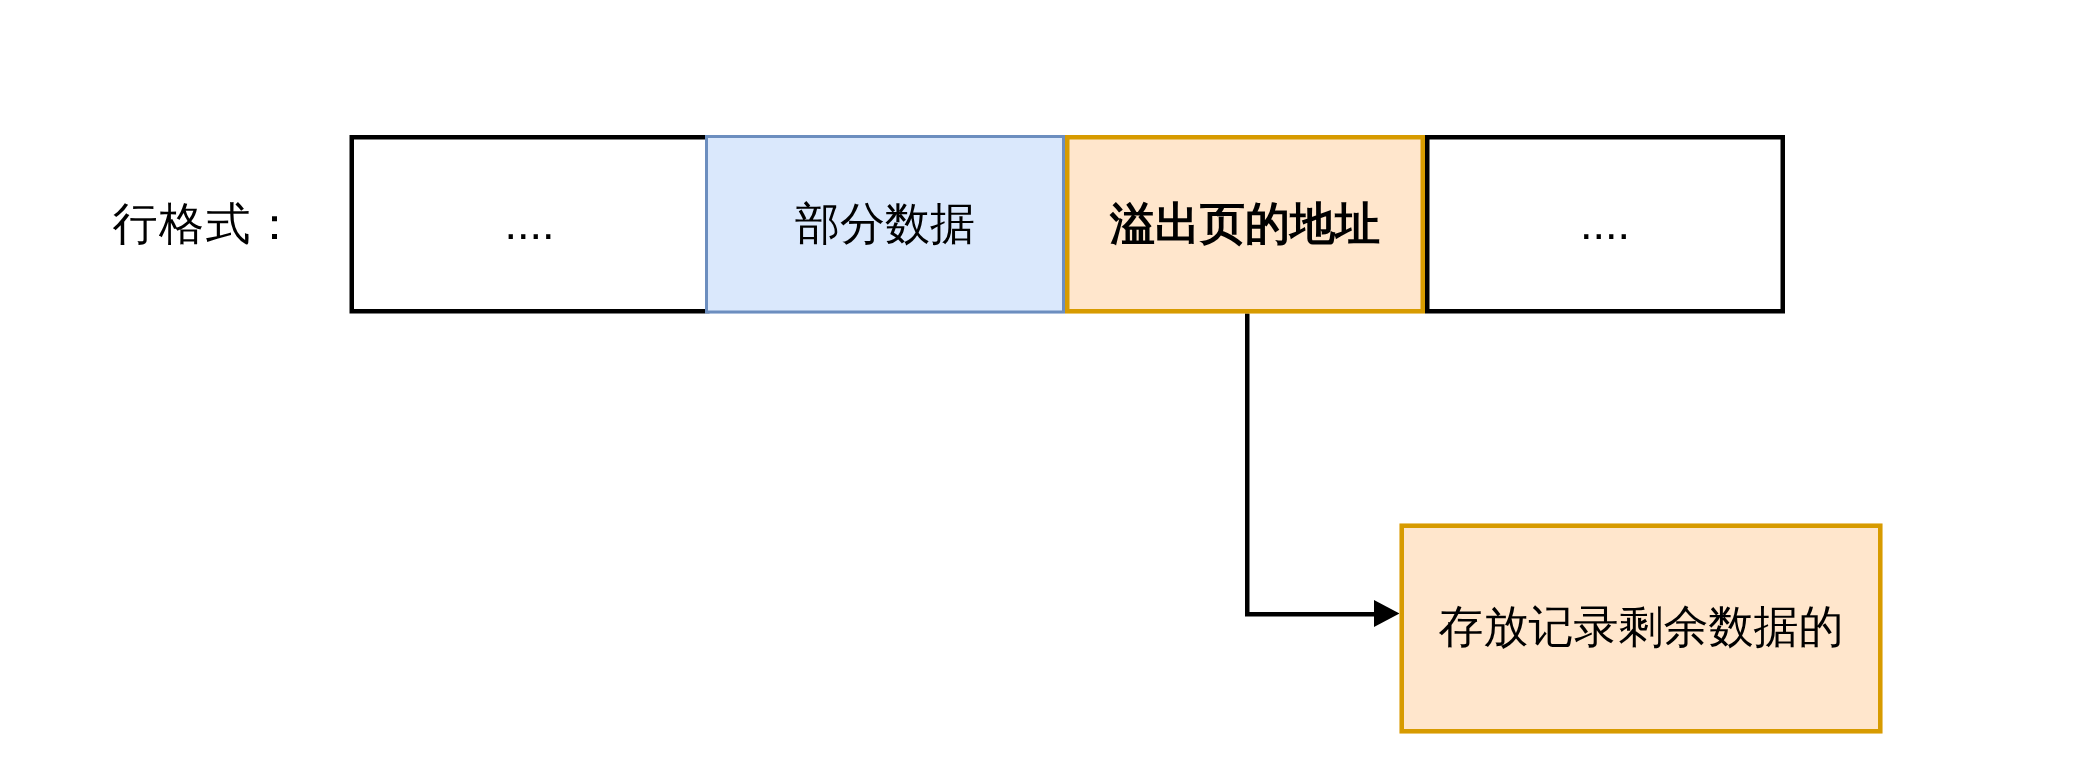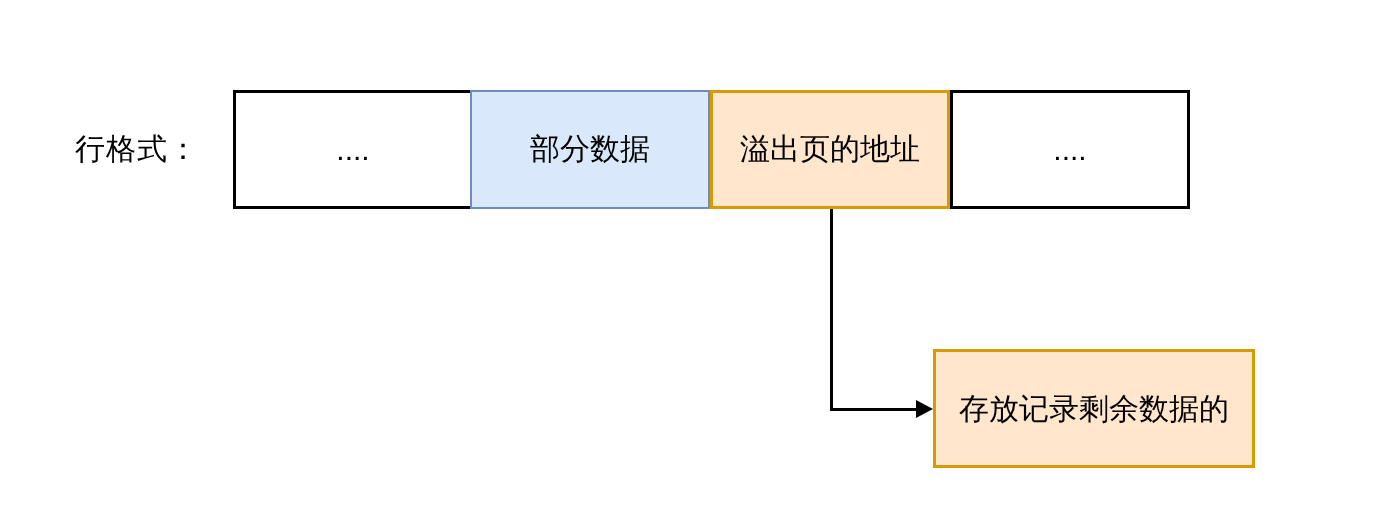--- a/index.html
+++ b/index.html
@@ -35,21 +35,21 @@
     height: 119px;
     display: flex;
     align-items: center;
     justify-content: center;
     font-size: 30px;
     white-space: nowrap;
     text-align: center;
   }
   .cell.plain  { background: #ffffff; border: 3px solid #000000; z-index: 1; }
   .cell.blue   { background: #DAE8FC; border: 2px solid #6C8EBF; z-index: 2; }
-  .cell.orange { background: #FFE6CC; border: 3px solid #D79B00; z-index: 3; }
+  .cell.orange { background: #FFE6CC; border: 3px solid #D79B00; z-index: 3; font-weight: bold; }
   .cell-1 { left: 233px; }
   .cell-2 { left: 470px; }
   .cell-3 { left: 710px; }
   .cell-4 { left: 950px; }
 
   .arrow-v {
     position: absolute;
     left: 830px;
     top: 208px;
     width: 3px;
@@ -72,21 +72,21 @@
     height: 0;
     border-top: 9px solid transparent;
     border-bottom: 9px solid transparent;
     border-left: 17px solid #000000;
   }
   .overflow-box {
     position: absolute;
     left: 933px;
     top: 349px;
     width: 322px;
-    height: 119px;
+    height: 140px;
     background: #FFE6CC;
     border: 3px solid #D79B00;
     display: flex;
     flex-direction: column;
     align-items: center;
     justify-content: center;
     font-size: 30px;
     line-height: 36px;
     text-align: center;
     white-space: nowrap;

